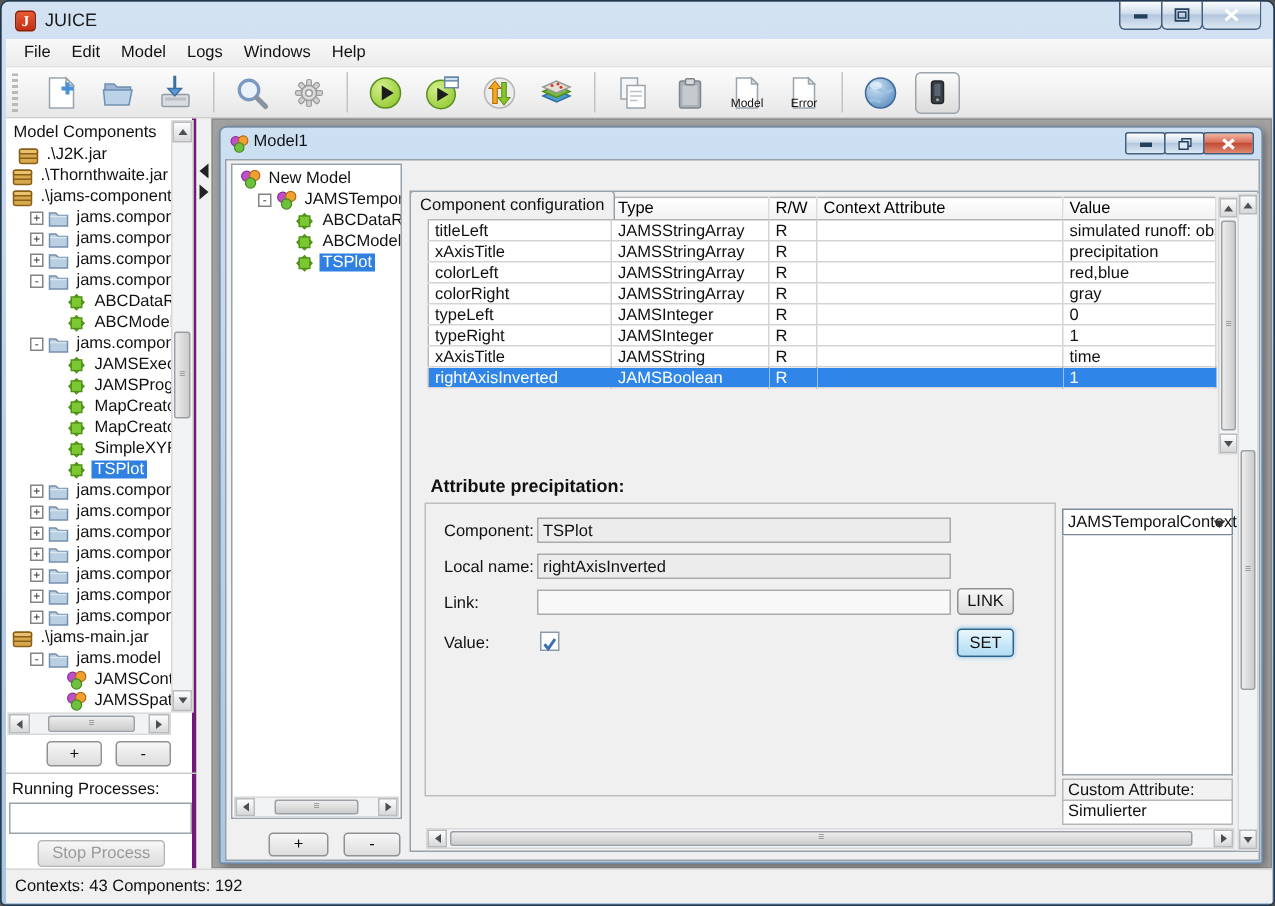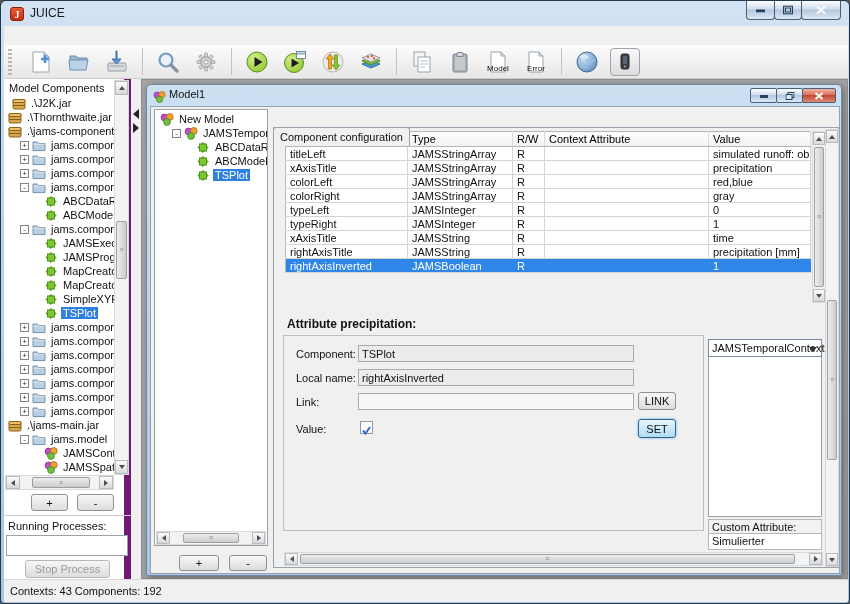--- a/index.html
+++ b/index.html
@@ -30,21 +30,21 @@
              border-bottom:1px solid #cdcdcd; display:flex; align-items:center; padding-left:4px; }
   .tgrip { width:5px; height:26px; margin-right:10px;
            background:repeating-linear-gradient(180deg,#b9b9b9 0 2px,transparent 2px 4px); width:4px; }
   .tool { width:30px; height:28px; margin:0 4px; position:relative; display:flex; align-items:center; justify-content:center; }
   .tool svg { width:24px; height:24px; }
   .tool-label { position:absolute; left:0; right:0; bottom:3px; text-align:center; font-size:8px; color:#111; }
   .tool.raised { border:1px solid #9aa2aa; border-radius:4px; background:linear-gradient(#fafafa,#dcdcdc); width:30px; }
   .tsep { width:1px; height:27px; background:#c3c3c3; margin:0 6px; }
 
   
-  .left-panel { left:0; top:53px; width:127px; height:500px; background:#fff; border-right:7px solid #701a75; }
+  .left-panel { left:0; top:53px; width:127px; height:500px; background:#fff; border-right:3px solid #701a75; }
   .lp-title { left:5px; top:3px; font-size:11px; color:#111; white-space:nowrap; }
   .lp-tree { left:0; top:17px; width:110px; height:379px; overflow:hidden; }
   .tree-row { height:14px; display:flex; align-items:center; white-space:nowrap; font-size:11px; color:#111; overflow:hidden; }
   .tree-row .lbl { padding:0 2px; }
   .tree-row .lbl.sel { background:#2f80e0; color:#fff; }
   .expander { width:9px; height:9px; border:1px solid #848484; background:#fff; color:#333;
               font:8px/7px "Liberation Sans",sans-serif; text-align:center; margin-right:3px; flex:none; }
   .ticon { width:14px; height:13px; margin-right:3px; flex:none; }
   .ticon svg { width:14px; height:13px; display:block; }
 
@@ -149,20 +149,28 @@
         </svg>
       </div>
     <div class="wbtn close">
         <svg width="10" height="9">
           <path d="M1 1l8 7M9 1l-8 7" stroke="#fff" stroke-width="2"></path>
         </svg>
       </div>
   </div>
 
   <div class="abs client">
+    <div class="abs menubar">
+        <div class="menu-item">File</div>
+        <div class="menu-item">Edit</div>
+        <div class="menu-item">Model</div>
+        <div class="menu-item">Logs</div>
+        <div class="menu-item">Windows</div>
+        <div class="menu-item">Help</div>
+      </div>
     <div class="abs toolbar">
         <div class="tgrip"></div>
         <div class="tool">
           <svg viewBox="0 0 24 24">
             <path d="M4 2h11l5 5v15H4z" fill="#fff" stroke="#9aa4ad"></path>
             <path d="M15 2l5 5h-5z" fill="#dde4ea" stroke="#9aa4ad"></path>
             <path d="M16 5v8M12 9h8" stroke="#4a90d9" stroke-width="2.6"></path>
           </svg>
         </div>
         <div class="tool">
@@ -767,27 +775,20 @@
                   <td></td>
                   <td>1</td>
                 </tr>
                 <tr>
                   <td>xAxisTitle</td>
                   <td>JAMSString</td>
                   <td>R</td>
                   <td></td>
                   <td>time</td>
                 </tr>
-                <tr>
-                  <td>rightAxisTitle</td>
-                  <td>JAMSString</td>
-                  <td>R</td>
-                  <td></td>
-                  <td>precipitation [mm]</td>
-                </tr>
                 <tr class="sel">
                   <td>rightAxisInverted</td>
                   <td>JAMSBoolean</td>
                   <td>R</td>
                   <td></td>
                   <td>1</td>
                 </tr>
               </tbody>
           </table>
 

